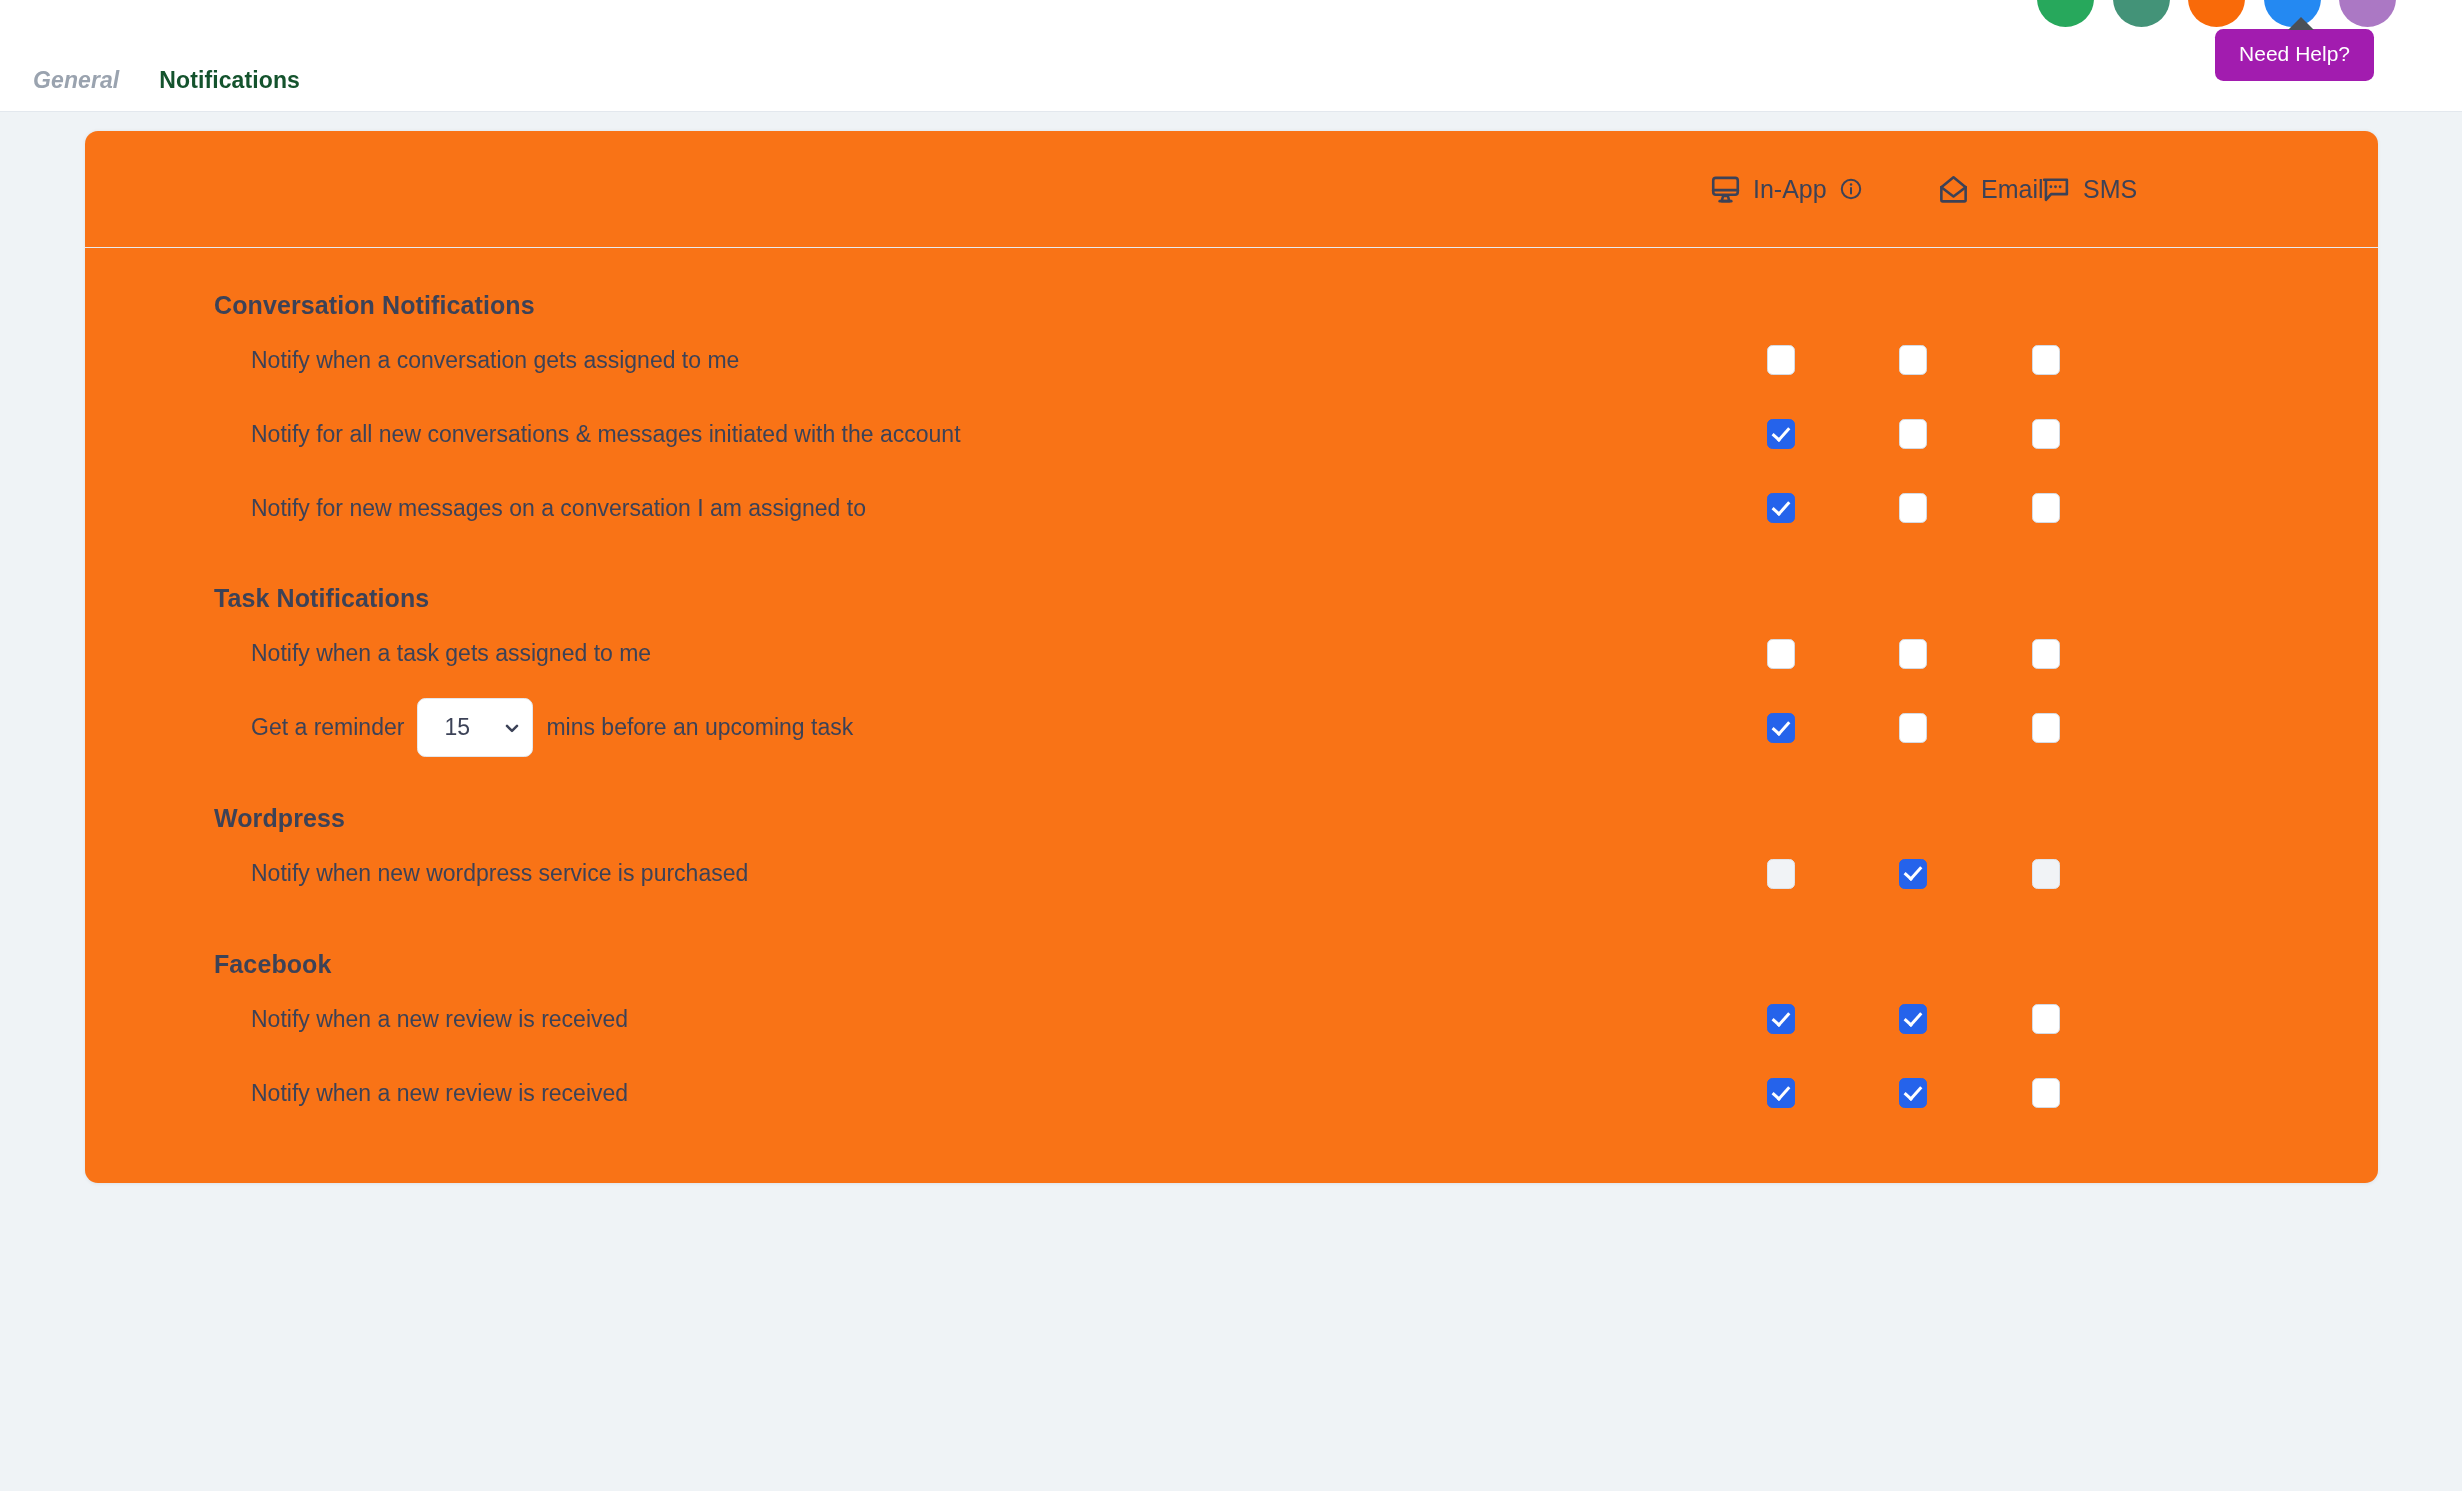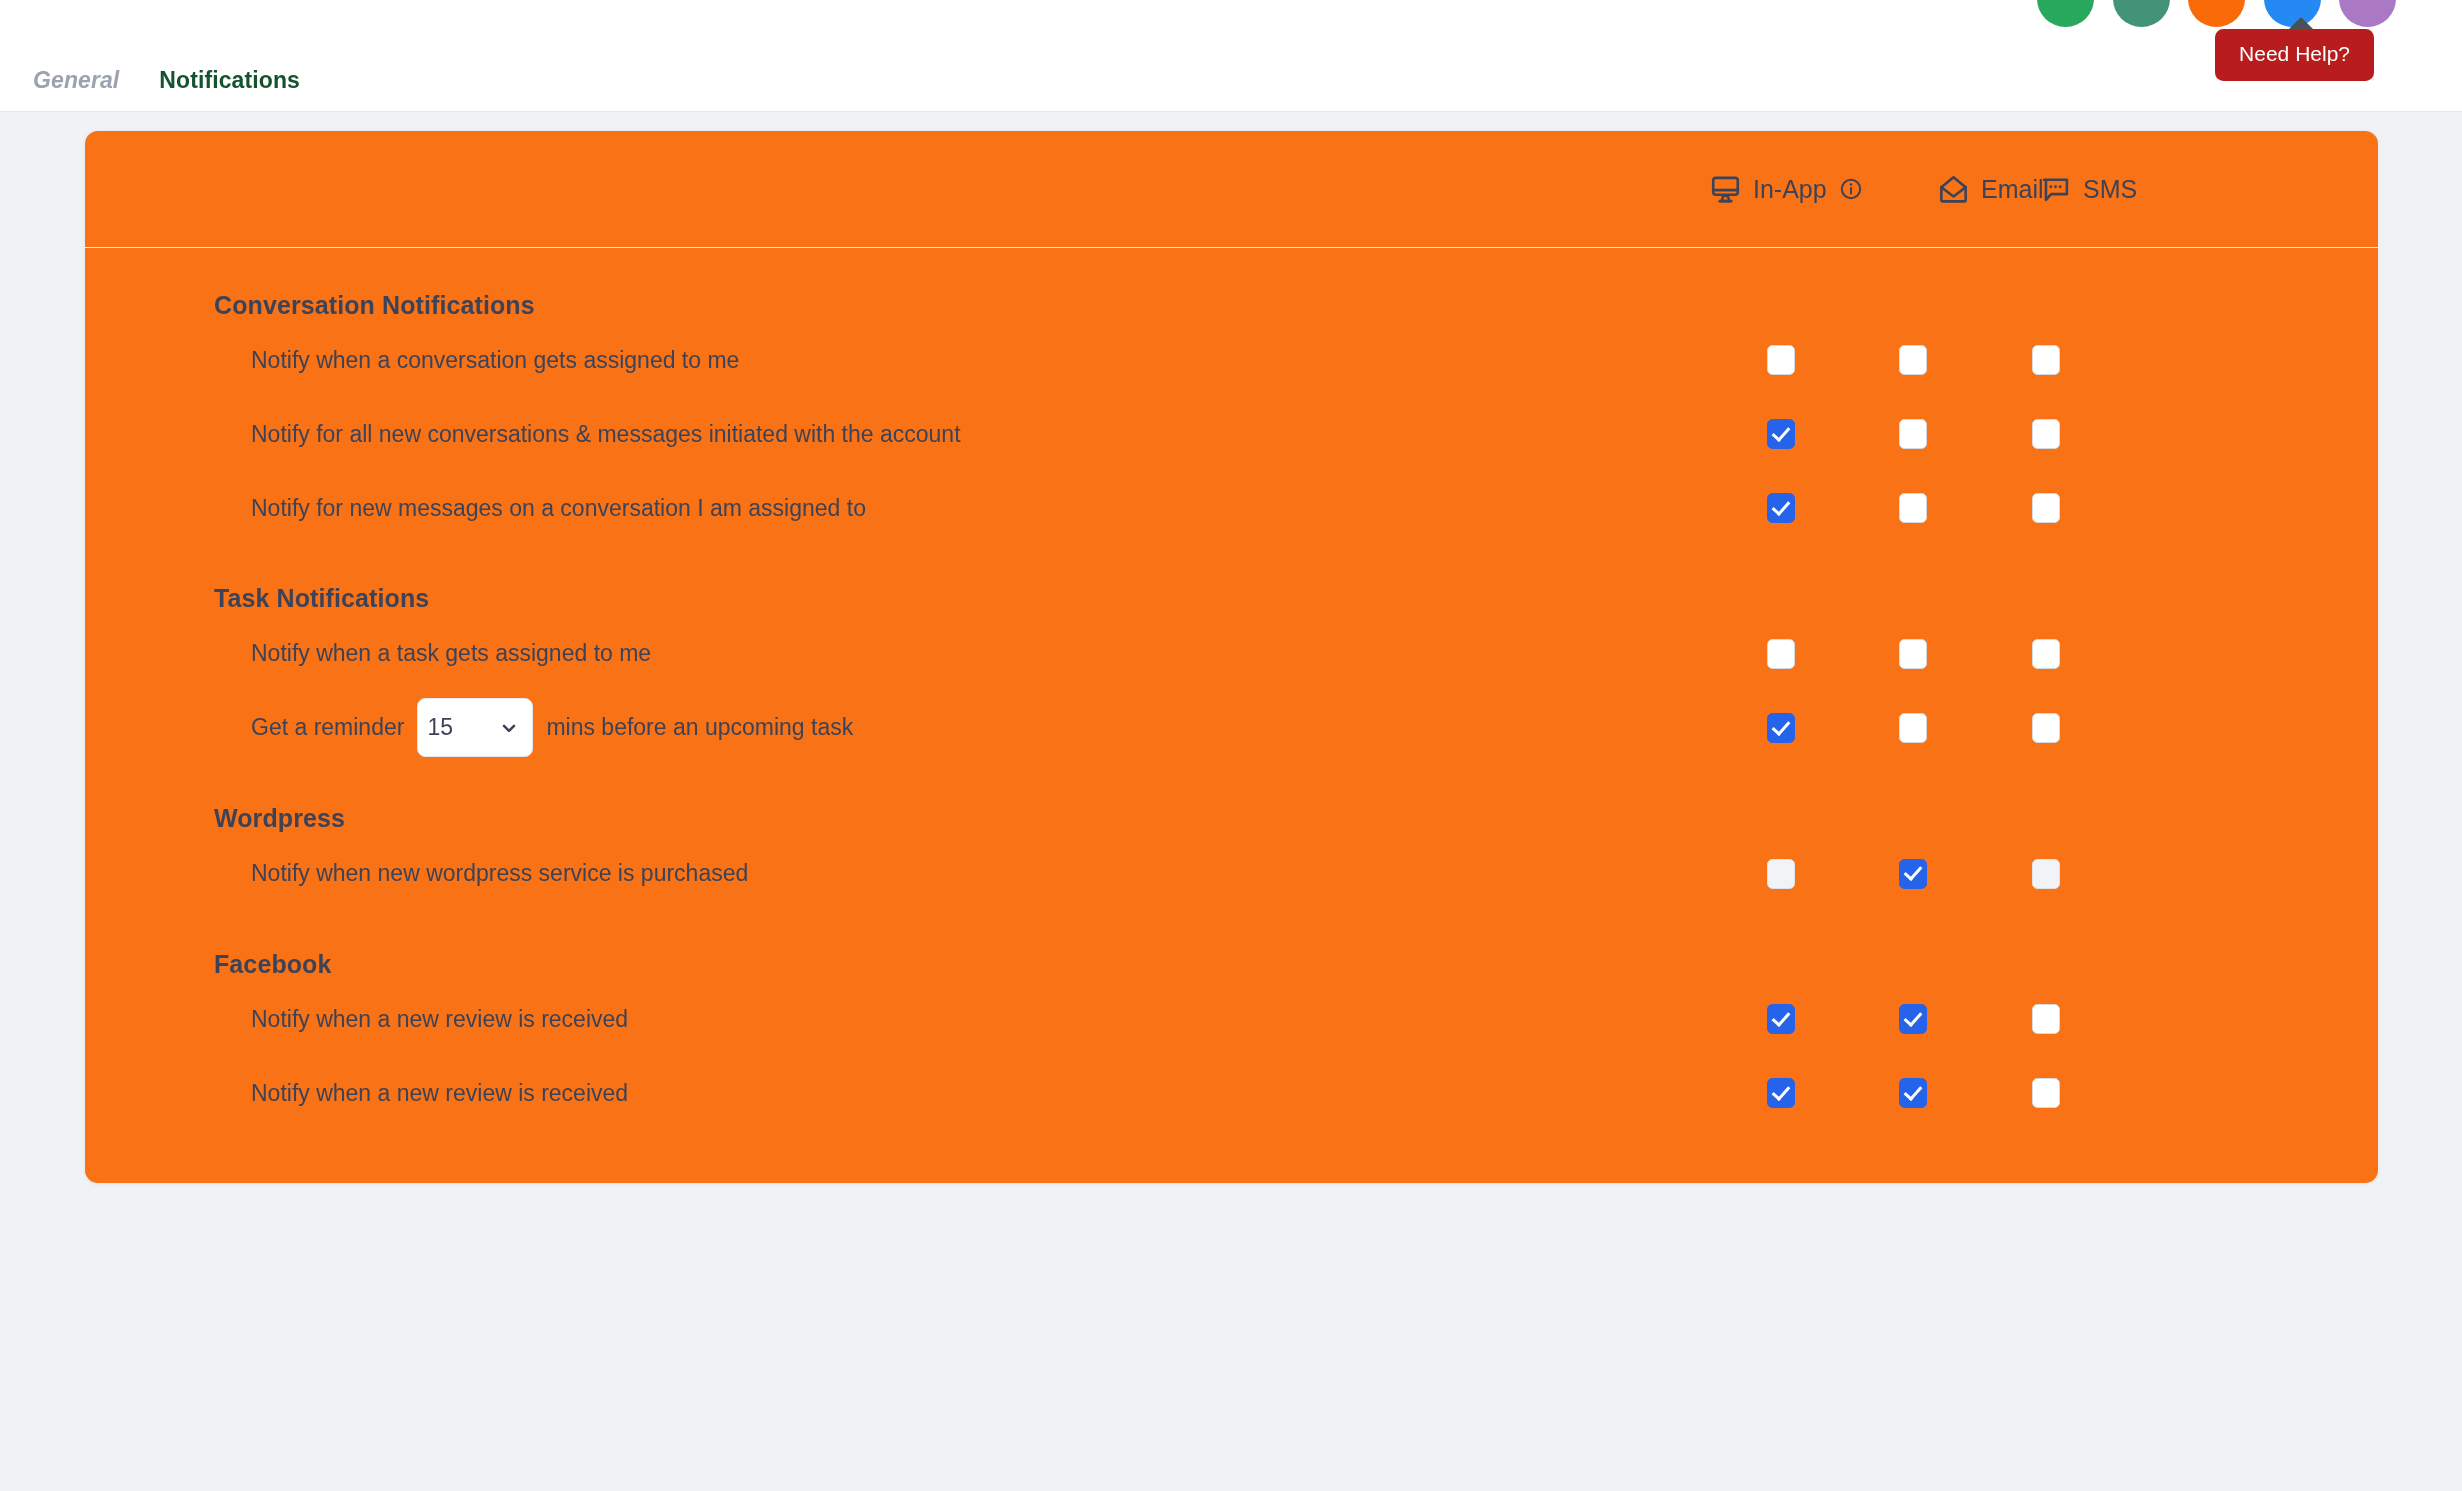--- a/index.html
+++ b/index.html
@@ -59,21 +59,21 @@
     height: 57px;
     border-radius: 50%;
     position: relative;
   }
 
   
   .tooltip {
     position: absolute;
     top: 29px;
     right: 88px;
-    background: #b91c1c;
+    background: #a21caf;
     color: #ffffff;
     font-size: 21px;
     padding: 13px 24px 14.7px 24px;
     border-radius: 8.3px;
     white-space: nowrap;
     z-index: 20;
   }
   .tooltip::after {
     content: "";
     position: absolute;
@@ -184,21 +184,21 @@
   }
 
   
   .reminder-select {
     display: inline-flex;
     align-items: center;
     justify-content: space-between;
     width: 116px;
     height: 59px;
     margin: 4px 13px;
-    padding: 0 13px 0 9px;
+    padding: 0 13px 0 26px;
     border: 1.8px solid #e4e7ec;
     border-radius: 8.3px;
     background: #ffffff;
     font-size: 23px;
     color: #3c4257;
     font-family: "Liberation Sans", sans-serif;
     cursor: pointer;
     gap: 32px;
   }
   .chev { display: flex; }

